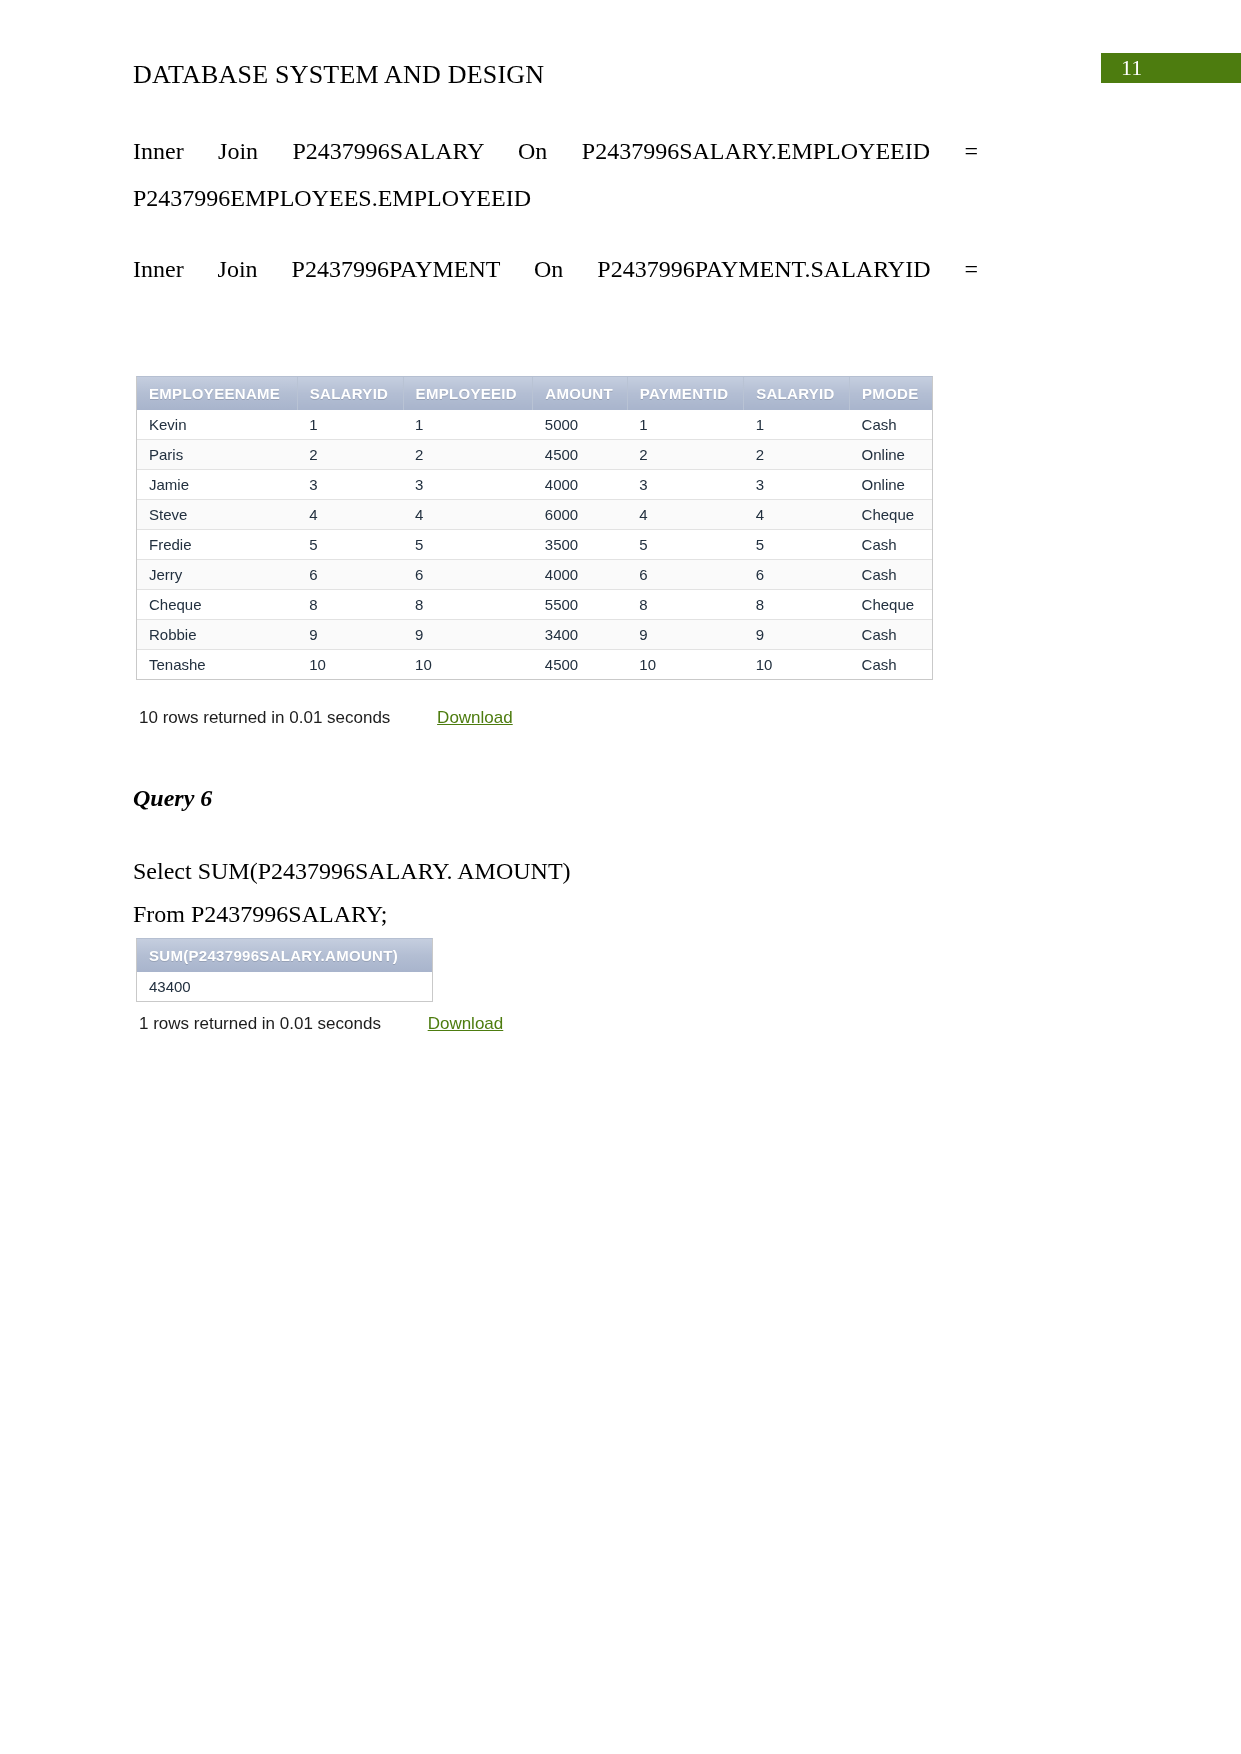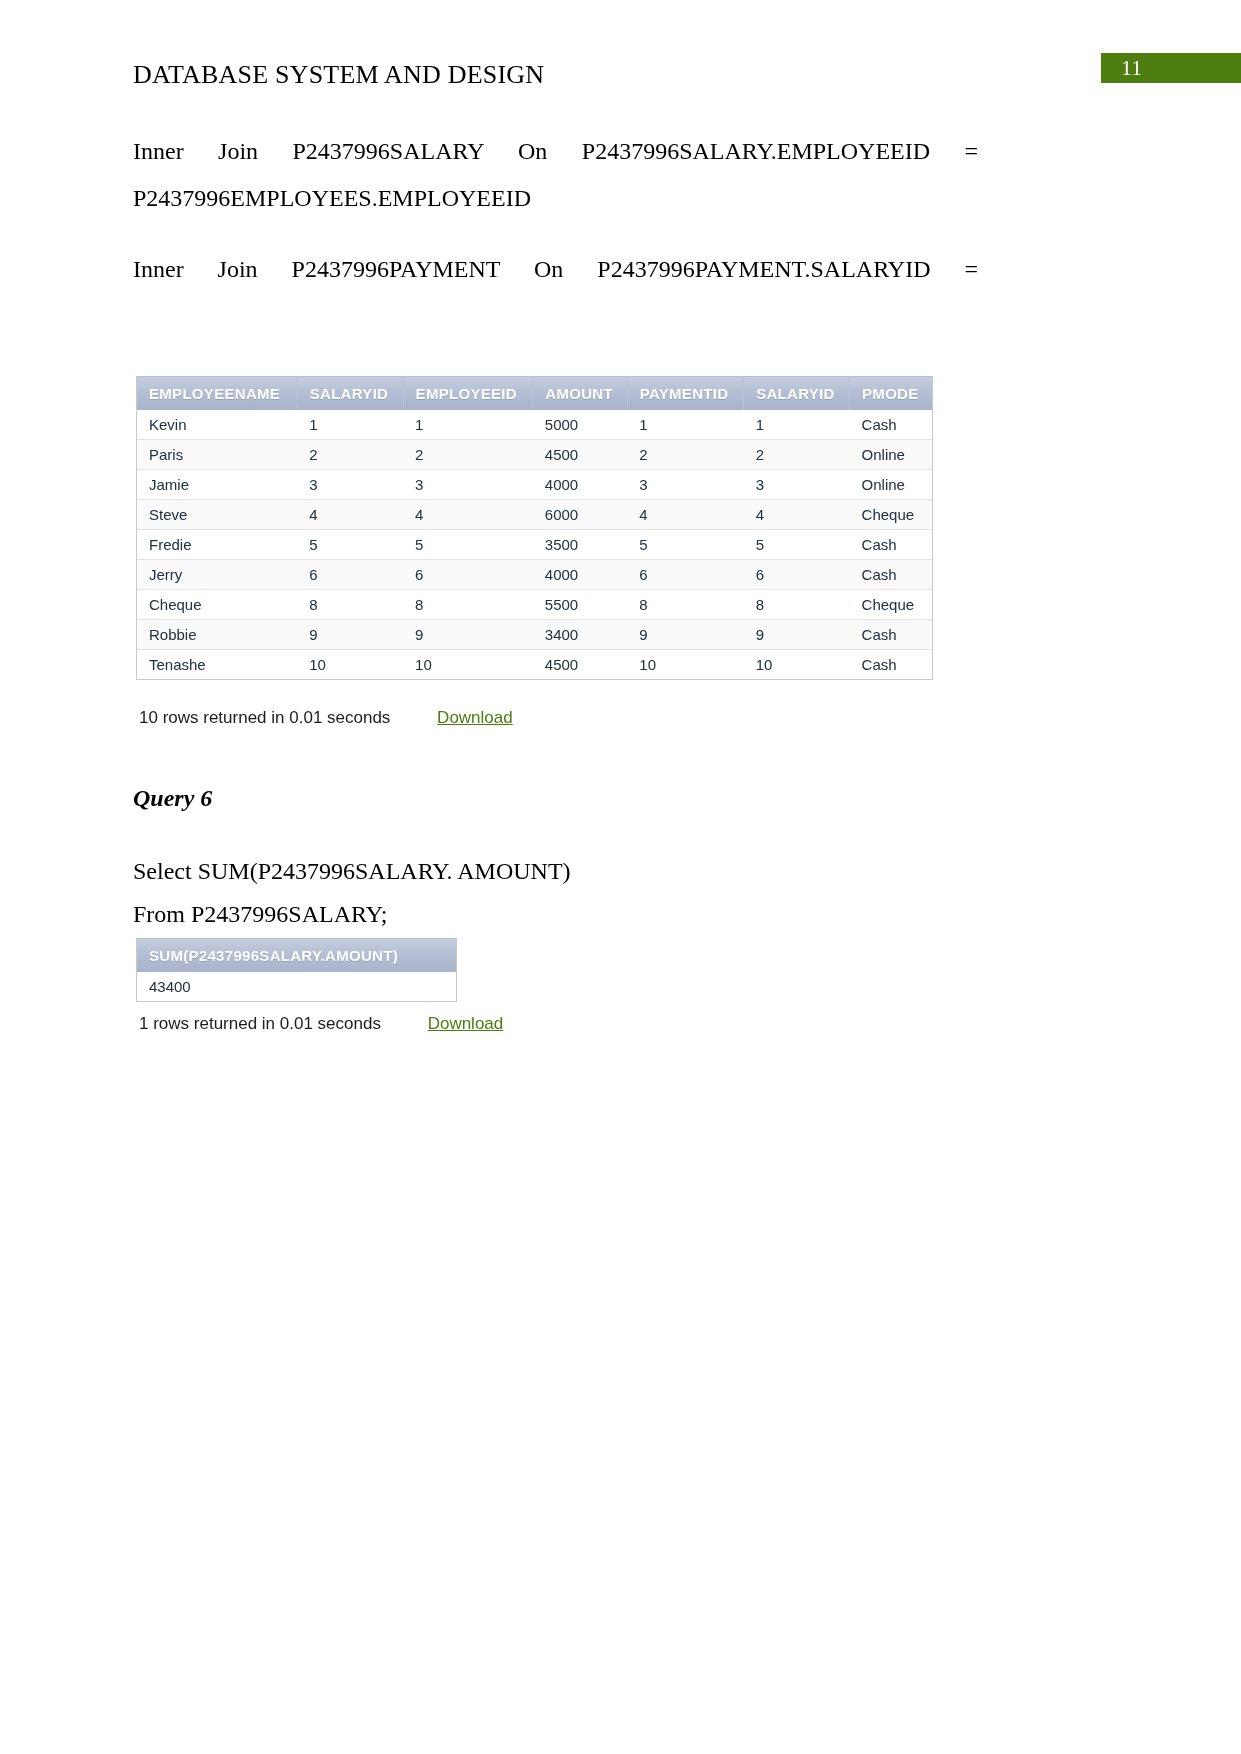--- a/index.html
+++ b/index.html
@@ -254,21 +254,21 @@
 </div>
 <div class="grid-footer" style="left:139px; top:708px;">
   <span class="rows-text">10 rows returned in 0.01 seconds</span>
   <span class="download-link">Download</span>
 </div>
 
 <div class="query-heading" style="top:785px;">Query 6</div>
 <div class="plain-line" style="top:850px;">Select SUM(P2437996SALARY. AMOUNT)</div>
 <div class="plain-line" style="top:893px;">From P2437996SALARY;</div>
 
-<div class="result-grid" id="grid2" style="left:136px; top:938px; width:321px;">
+<div class="result-grid" id="grid2" style="left:136px; top:938px; width:297px;">
   <table>
     <thead>
       <tr id="grid2-head">
           <th>SUM(P2437996SALARY.AMOUNT)</th>
         </tr>
     </thead>
     <tbody id="grid2-body">
         <tr>
           <td>43400</td>
         </tr>

